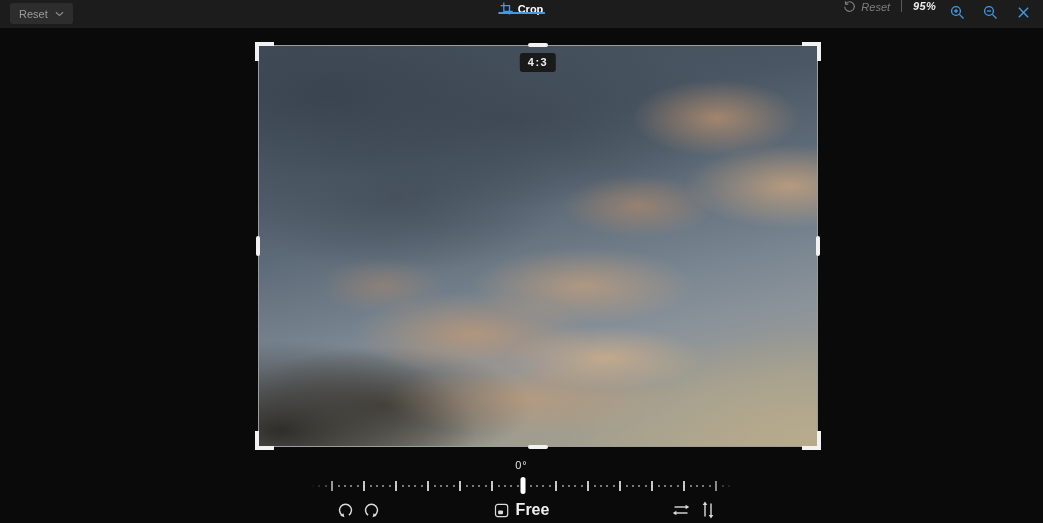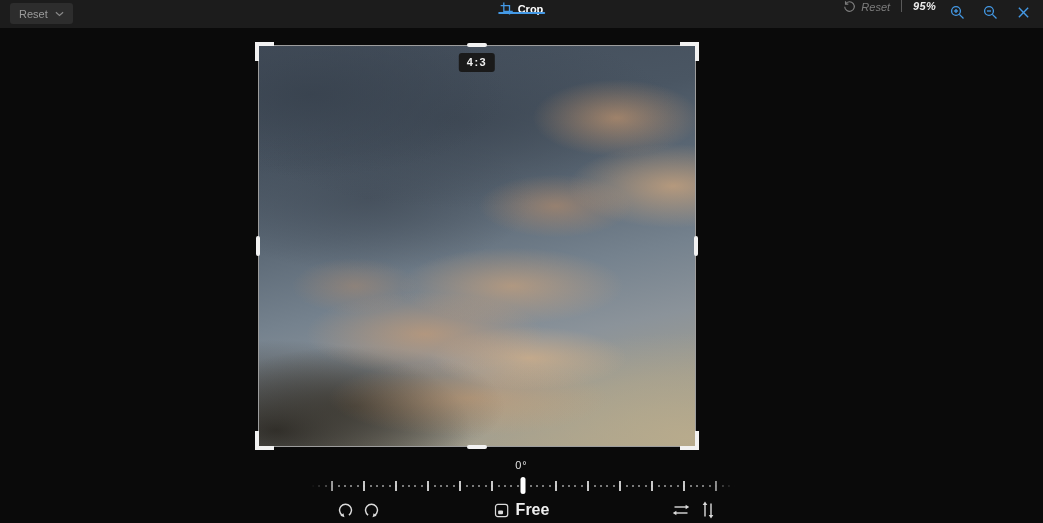--- a/index.html
+++ b/index.html
@@ -27,21 +27,21 @@
   .reset-btn{gap:5px;color:#7d7d7d;font-size:11px;}
   .tb-divider{width:1px;height:12px;background:#5a5a5a;margin:0 2px;}
   .zoom-level{color:#ececec;font-size:11px;font-weight:bold;letter-spacing:.3px;}
   .icon-btn{width:24px;height:24px;justify-content:center;color:var(--accent);}
 
   .app{--accent:#4499e5;}
 
   
   .canvas{position:absolute;left:0;top:28px;width:100%;height:495px;background:#0a0a0a;}
   .crop-area{
-    position:absolute;left:258px;top:45px;width:438px;height:402px;
+    position:absolute;left:258px;top:45px;width:560px;height:402px;
     border:1px solid rgba(255,255,255,.6);box-sizing:border-box;
   }
   .photo{
     position:absolute;inset:0;
     background:
       radial-gradient(120px 55px at 82% 18%, rgba(228,166,112,.55), rgba(228,166,112,0) 70%),
       radial-gradient(150px 60px at 95% 35%, rgba(235,180,125,.6), rgba(235,180,125,0) 70%),
       radial-gradient(110px 45px at 68% 40%, rgba(214,150,98,.45), rgba(214,150,98,0) 70%),
       radial-gradient(160px 55px at 58% 60%, rgba(232,172,115,.5), rgba(232,172,115,0) 70%),
       radial-gradient(170px 60px at 38% 72%, rgba(226,162,105,.5), rgba(226,162,105,0) 70%),

